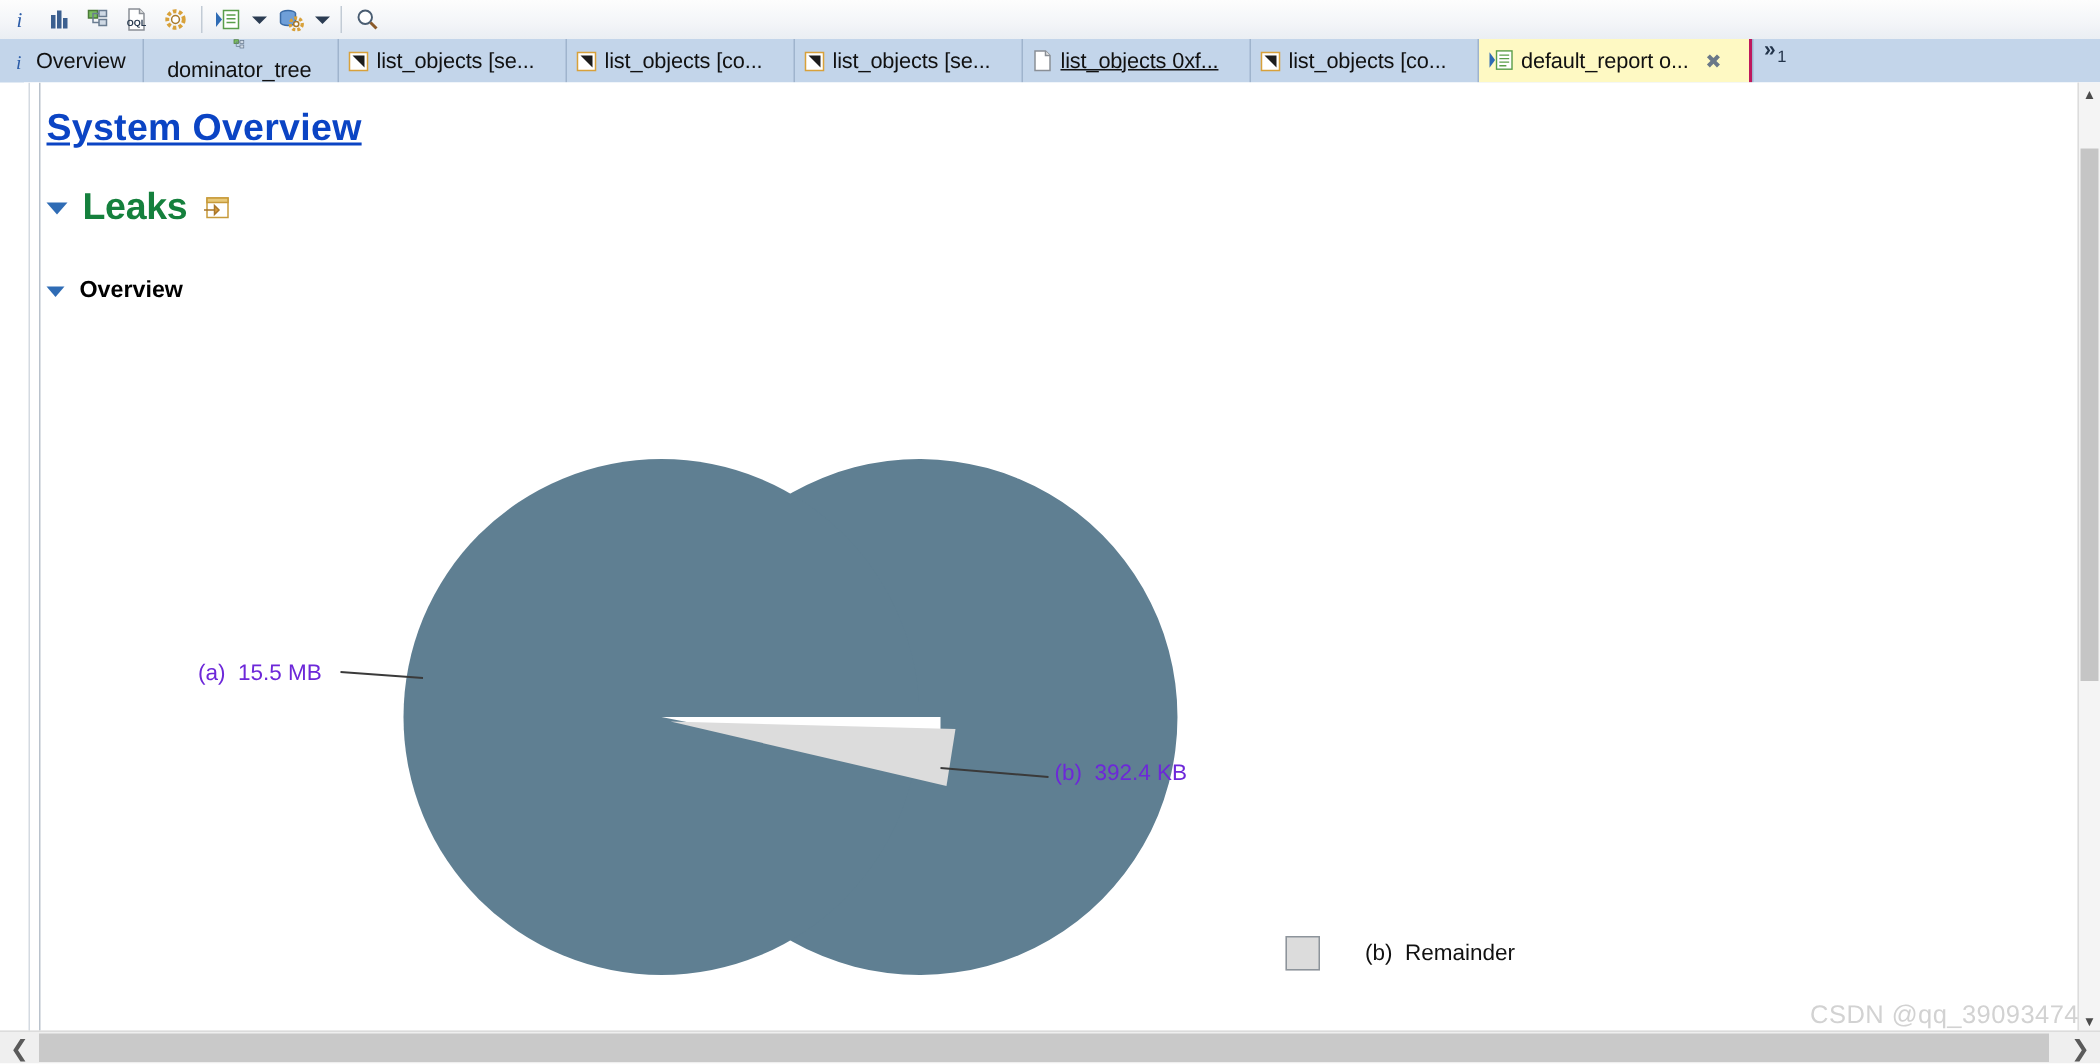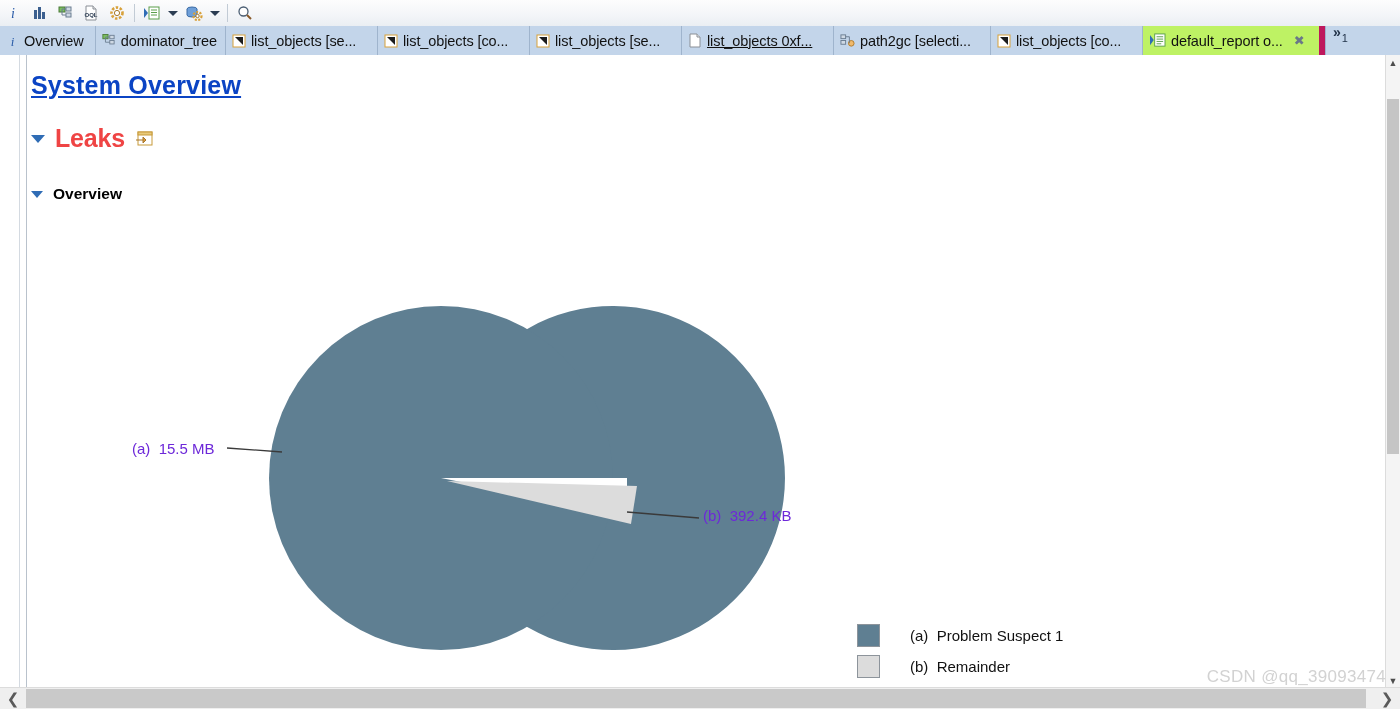--- a/index.html
+++ b/index.html
@@ -44,22 +44,22 @@
     padding:0 8px 0 6px;
     border-right:1px solid #9fb4cd;
     color:#111;
     white-space:nowrap;
     background:transparent;
     flex:0 0 auto;
     box-sizing:border-box;
   }
   .tab .tab-label{font-size:14.5px;letter-spacing:-0.1px;}
   .tab.active{
-    background:#bef264;
-    border-right:6px solid #be185d;
+    background:#fef9c3;
+    border-right:2px solid #be185d;
   }
   .tab .close-x{
     margin-left:6px;color:#6a7888;font-size:13px;line-height:1;
   }
   .tab-overflow{
     flex:0 0 auto;display:flex;align-items:flex-start;justify-content:center;
     padding:2px 7px 0 7px;color:#23344a;font-size:11px;
     border-left:1px solid #9fb4cd;
   }
   .tab-overflow b{font-size:14px;line-height:9px;font-weight:700;}
@@ -83,21 +83,21 @@
     position:absolute;left:4px;top:16px;
     font-size:25px;font-weight:bold;color:#0b44c4;
     text-decoration:underline;
     letter-spacing:0.2px;
   }
   .leaks-row{position:absolute;left:4px;top:69px;display:flex;align-items:center;gap:10px;}
   .tri{
     width:0;height:0;border-left:7px solid transparent;border-right:7px solid transparent;
     border-top:8px solid #2f6cb5;
   }
-  .leaks-title{font-size:25px;font-weight:bold;color:#ef4444;letter-spacing:-0.2px;}
+  .leaks-title{font-size:25px;font-weight:bold;color:#15803d;letter-spacing:-0.2px;}
   .overview-row{position:absolute;left:4px;top:130px;display:flex;align-items:center;gap:10px;}
   .tri-sm{
     width:0;height:0;border-left:6px solid transparent;border-right:6px solid transparent;
     border-top:7px solid #2f6cb5;
   }
   .overview-title{font-size:15.5px;font-weight:bold;color:#000;}
 
   .chart-wrap{position:absolute;left:0;top:150px;width:1100px;height:520px;}
 
   .pie-label{
@@ -216,21 +216,21 @@
 
   <div class="tabbar">
 
     <div class="tab" style="width:96px;">
       <svg width="13" height="14" viewBox="0 0 13 14">
         <text x="6.5" y="12" font-family="Liberation Serif, serif" font-size="13" font-style="italic" fill="#2b5ca8" text-anchor="middle">i</text>
       </svg>
       <span class="tab-label">Overview</span>
     </div>
 
-    <div class="tab" style="width:130px;">
+    <div class="tab" style="width:130px;flex-direction:column;">
       <svg width="15" height="15" viewBox="0 0 16 16">
         <rect x="1" y="1" width="6" height="5" fill="#7bbf5e" stroke="#4a7a38"></rect>
         <rect x="9" y="8" width="5" height="4" fill="#cfd9e4" stroke="#6a7c90"></rect>
         <rect x="9" y="2" width="5" height="4" fill="#cfd9e4" stroke="#6a7c90"></rect>
         <path d="M4 6 L4 10 L9 10" stroke="#6a7c90" fill="none"></path>
         <path d="M4 6 L4 4 L9 4" stroke="#6a7c90" fill="none"></path>
       </svg>
       <span class="tab-label">dominator_tree</span>
     </div>
 
@@ -259,29 +259,20 @@
     </div>
 
     <div class="tab" style="width:152px;text-decoration:underline;">
       <svg width="14" height="15" viewBox="0 0 14 15">
         <path d="M2 1 h7 l3 3 v10 h-10 z" fill="#ffffff" stroke="#8a8f96"></path>
         <path d="M9 1 v3 h3" fill="#eaeaea" stroke="#8a8f96"></path>
       </svg>
       <span class="tab-label">list_objects  0xf...</span>
     </div>
 
-    <div class="tab" style="width:157px;">
-      <svg width="15" height="15" viewBox="0 0 16 16">
-        <rect x="1" y="2" width="5" height="4" fill="#cfd9e4" stroke="#6a7c90"></rect>
-        <rect x="1" y="8" width="5" height="4" fill="#cfd9e4" stroke="#6a7c90"></rect>
-        <circle cx="12" cy="11" r="3" fill="#f0b96b" stroke="#b07a2a"></circle>
-        <path d="M6 4 L10 4 L10 11" stroke="#6a7c90" fill="none"></path>
-      </svg>
-      <span class="tab-label">path2gc  [selecti...</span>
-    </div>
 
     <div class="tab" style="width:152px;">
       <svg width="14" height="14" viewBox="0 0 14 14">
         <rect x="1" y="1" width="12" height="12" fill="#ffffff" stroke="#d8a13a"></rect>
         <path d="M3 3 L11 3 L11 11 z" fill="#1c1c1c"></path>
       </svg>
       <span class="tab-label">list_objects  [co...</span>
     </div>
 
     <div class="tab active" style="width:182px;">
@@ -347,26 +338,20 @@
 
         <div class="pie-label" style="left:676px;top:302px;">
           <span>(b)</span>&nbsp;
           <span>392.4 KB</span>
         </div>
 
         <div class="total-label" style="left:379px;top:481px;">Total: 16.2 MB</div>
 
         <div class="legend">
           <div class="legend-item">
-            <span class="swatch" style="background:#5F7F92;"></span>
-            <span class="legend-text">
-              <span>(a)</span>&nbsp;&nbsp;<span>Problem Suspect 1</span>
-            </span>
-          </div>
-          <div class="legend-item">
             <span class="swatch" style="background:#DCDCDC;"></span>
             <span class="legend-text">
               <span>(b)</span>&nbsp;&nbsp;<span>Remainder</span>
             </span>
           </div>
         </div>
       </div>
 
     </div>
   </div>

